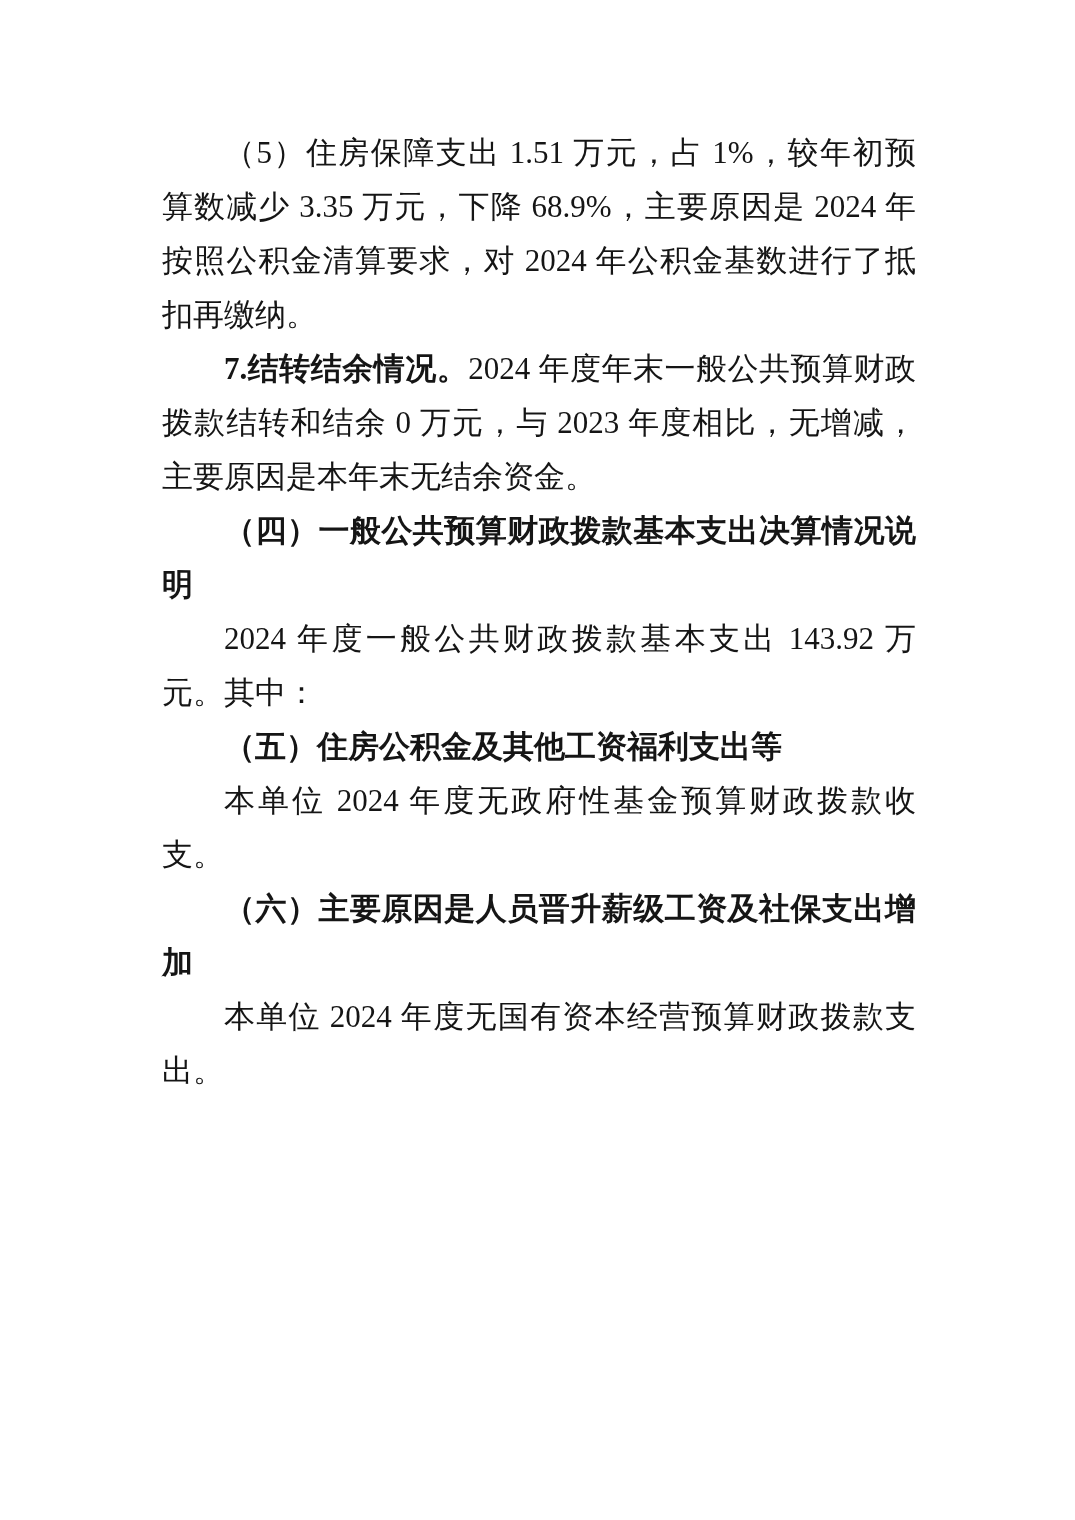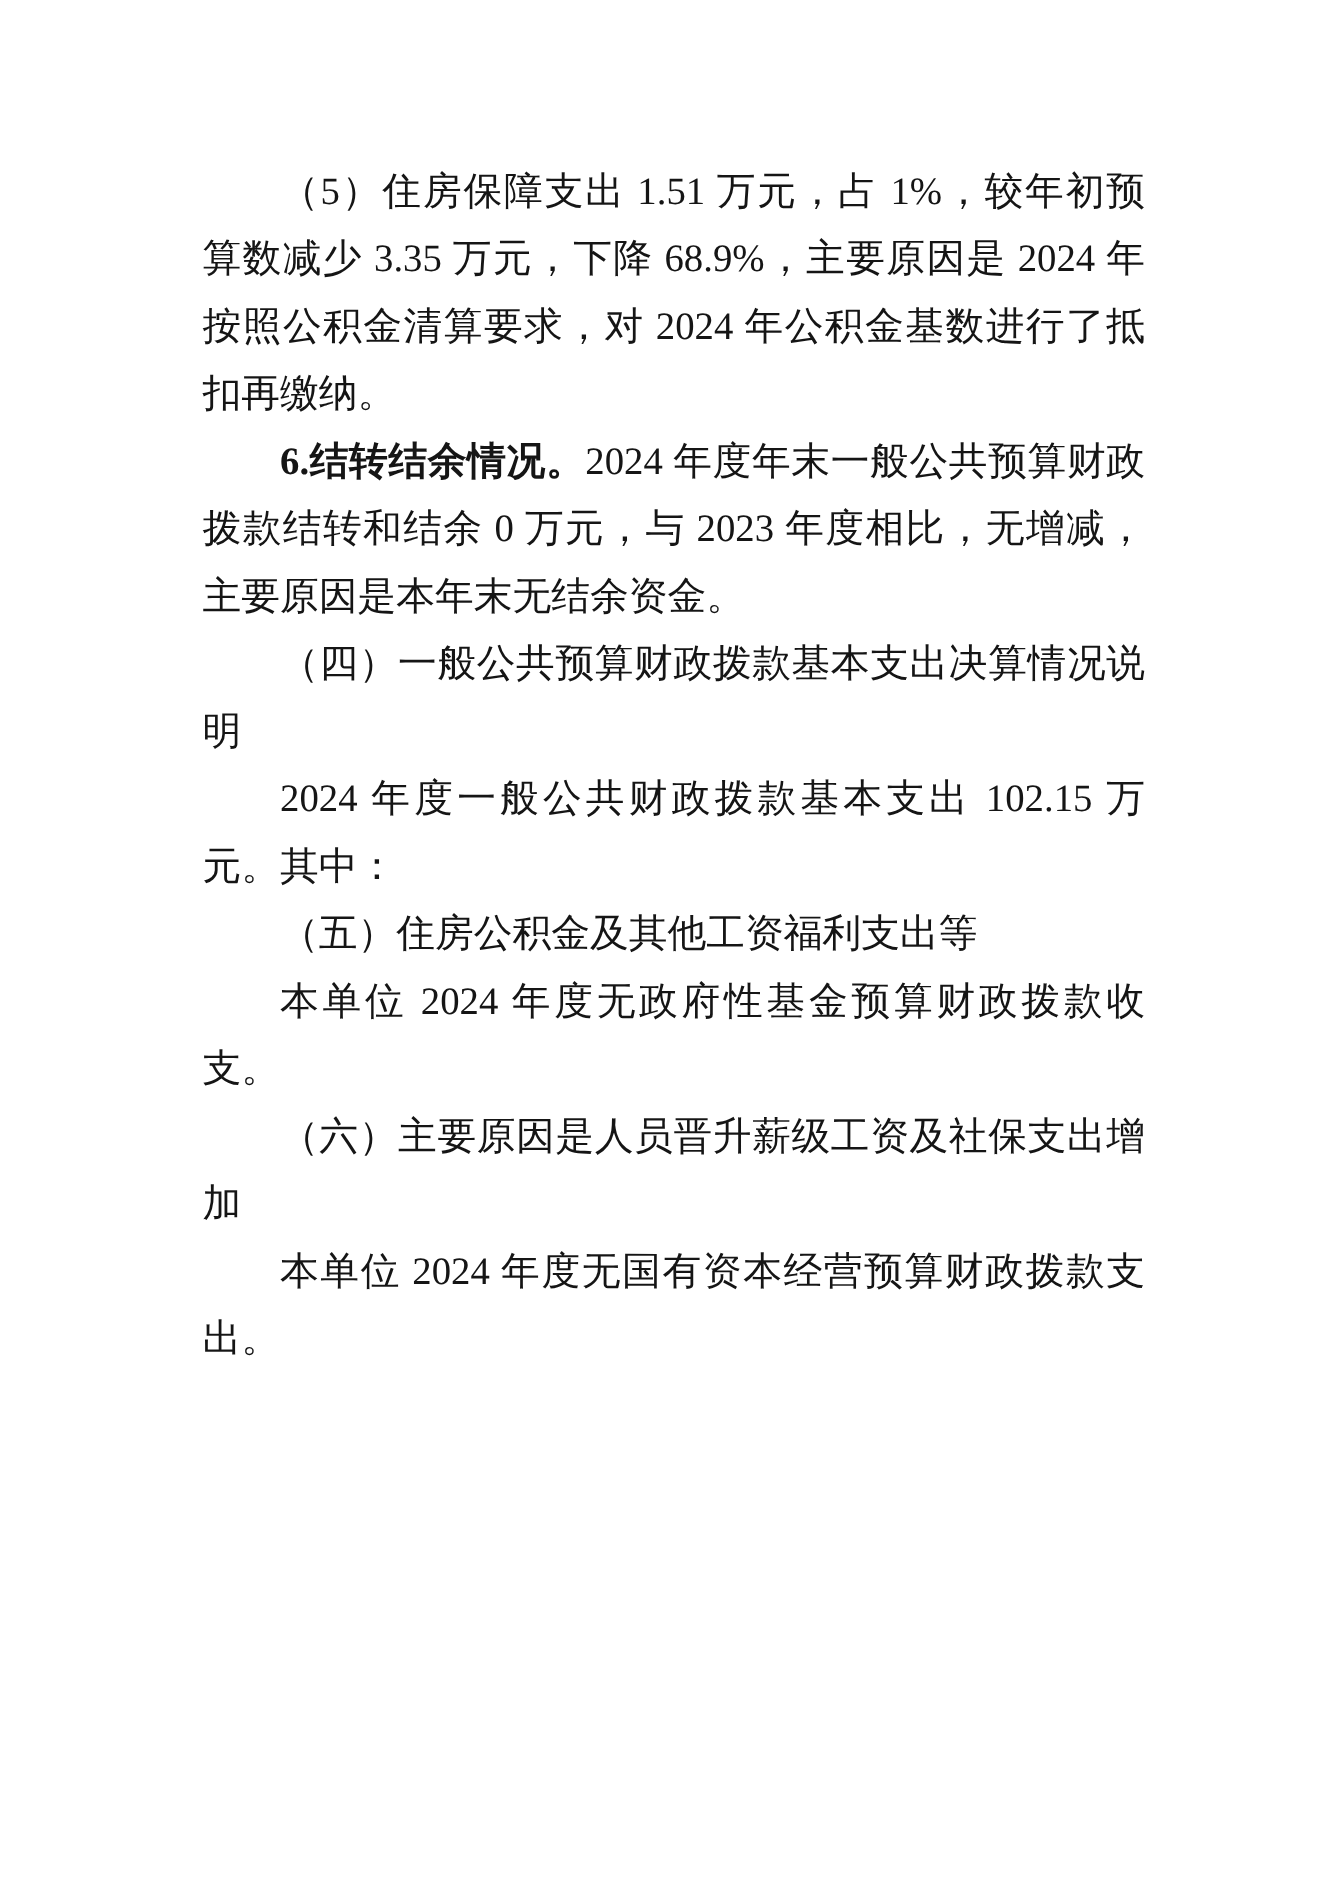--- a/index.html
+++ b/index.html
@@ -27,46 +27,46 @@
   }
   .content p {
     margin: 0;
     padding: 0;
     text-indent: 2em;
   }
   .bold {
     font-weight: bold;
   }
   p.section-heading {
-    font-weight: normal;
+    font-weight: bold;
   }
   .footer {
     position: absolute;
     left: 0;
     right: 0;
     top: 1398px;
     text-align: center;
     font-family: "Liberation Serif", "DejaVu Serif", serif;
     font-size: 21px;
     color: #1c1c1c;
   }
 </style>
 </head>
 <body>
 
 <div class="page">
   <div class="content">
 
     <p>（5）住房保障支出 1.51 万元，占 1%，较年初预算数减少 3.35 万元，下降 68.9%，主要原因是 2024 年按照公积金清算要求，对 2024 年公积金基数进行了抵扣再缴纳。</p>
 
-    <p><span class="bold">6.结转结余情况。</span><span>2024 年度年末一般公共预算财政拨款结转和结余 0 万元，与 2023 年度相比，无增减，主要原因是本年末无结余资金。</span></p>
+    <p><span class="bold">7.结转结余情况。</span><span>2024 年度年末一般公共预算财政拨款结转和结余 0 万元，与 2023 年度相比，无增减，主要原因是本年末无结余资金。</span></p>
 
     <p class="section-heading">（四）一般公共预算财政拨款基本支出决算情况说明</p>
 
-    <p>2024 年度一般公共财政拨款基本支出 102.15 万元。其中：</p>
+    <p>2024 年度一般公共财政拨款基本支出 143.92 万元。其中：</p>
 
 
 
     <p class="section-heading">（五）住房公积金及其他工资福利支出等</p>
 
     <p>本单位 2024 年度无政府性基金预算财政拨款收支。</p>
 
     <p class="section-heading">（六）主要原因是人员晋升薪级工资及社保支出增加</p>
 
     <p>本单位 2024 年度无国有资本经营预算财政拨款支出。</p>

